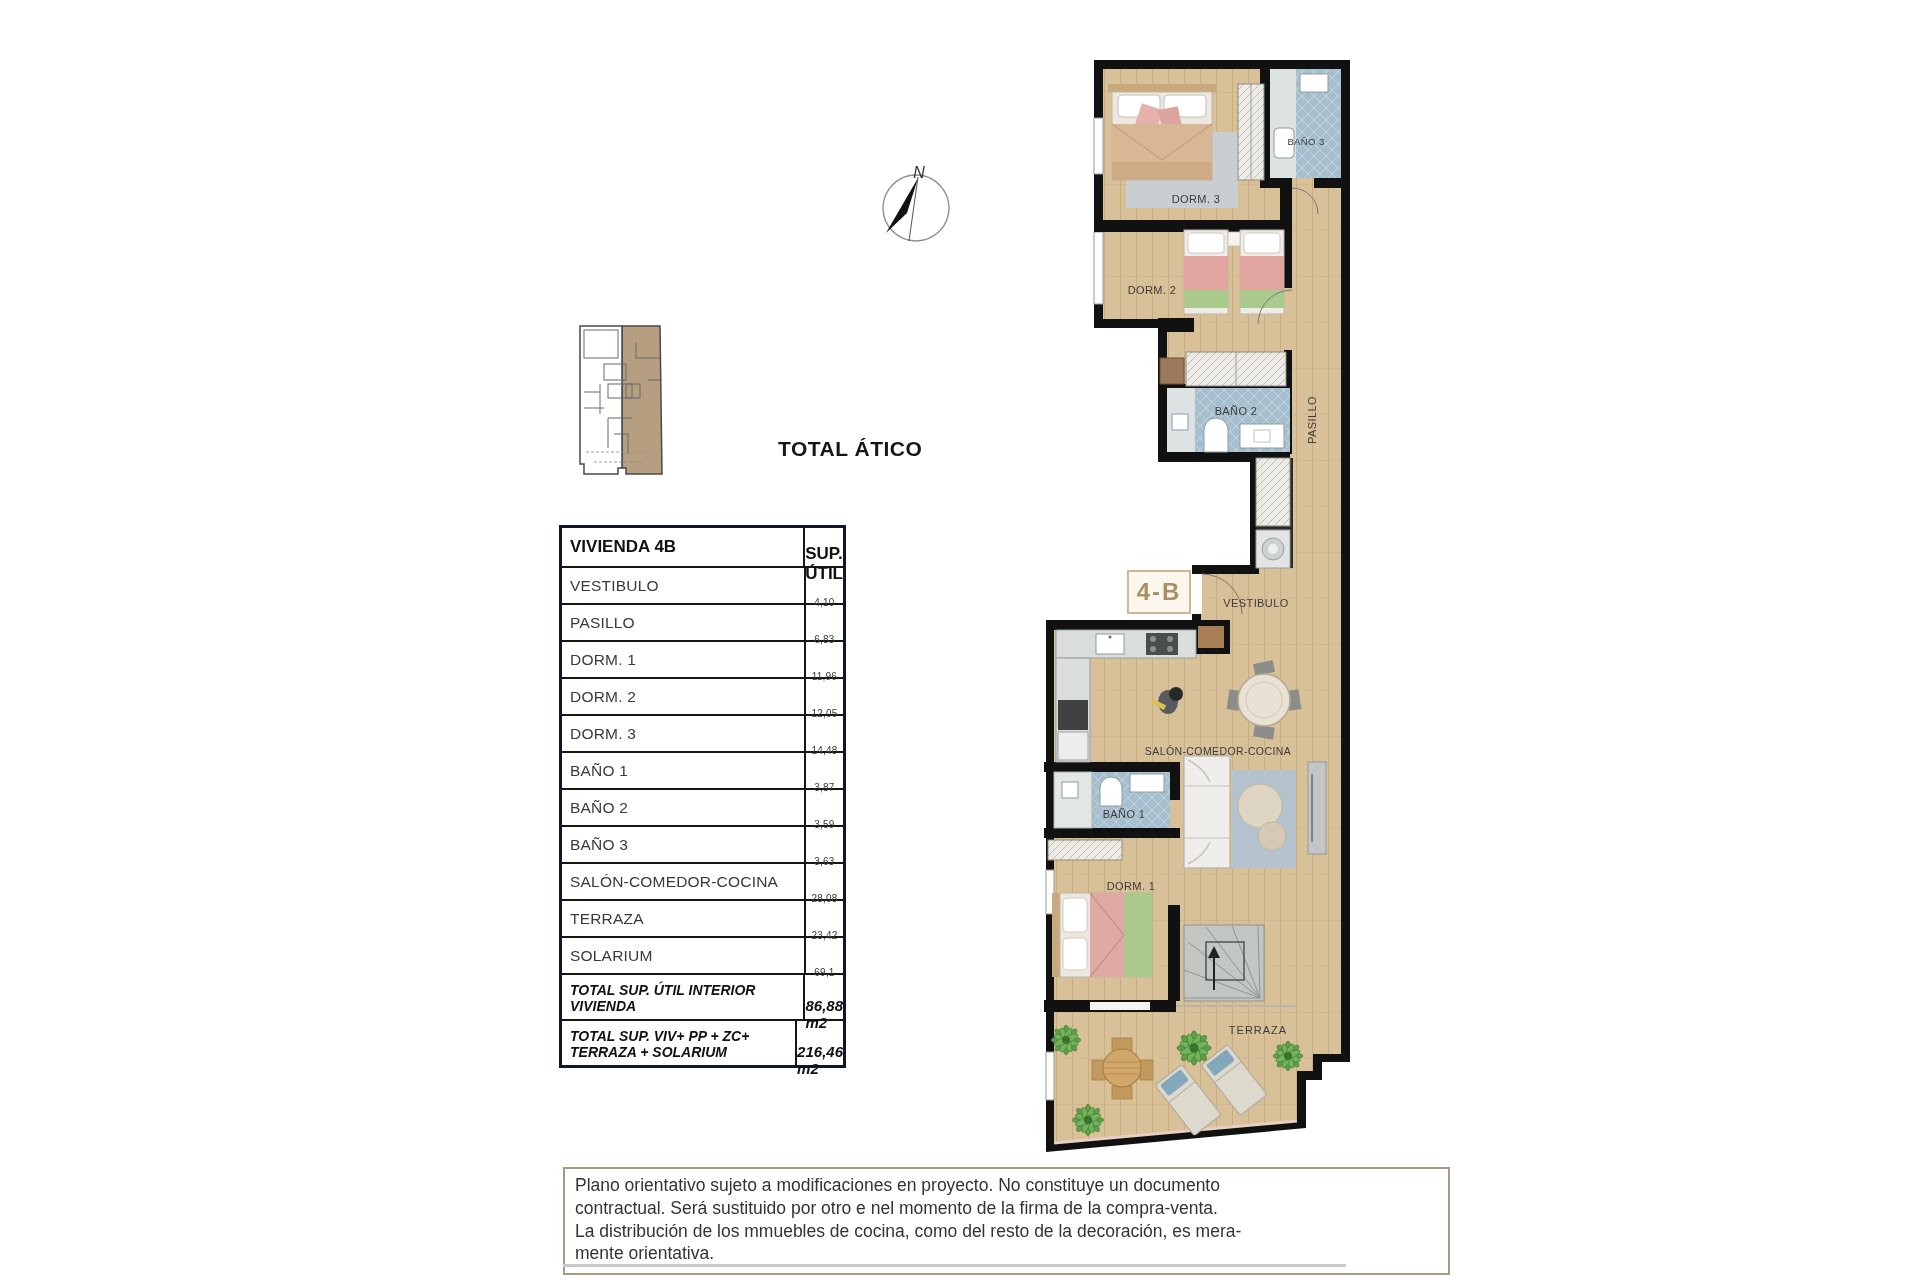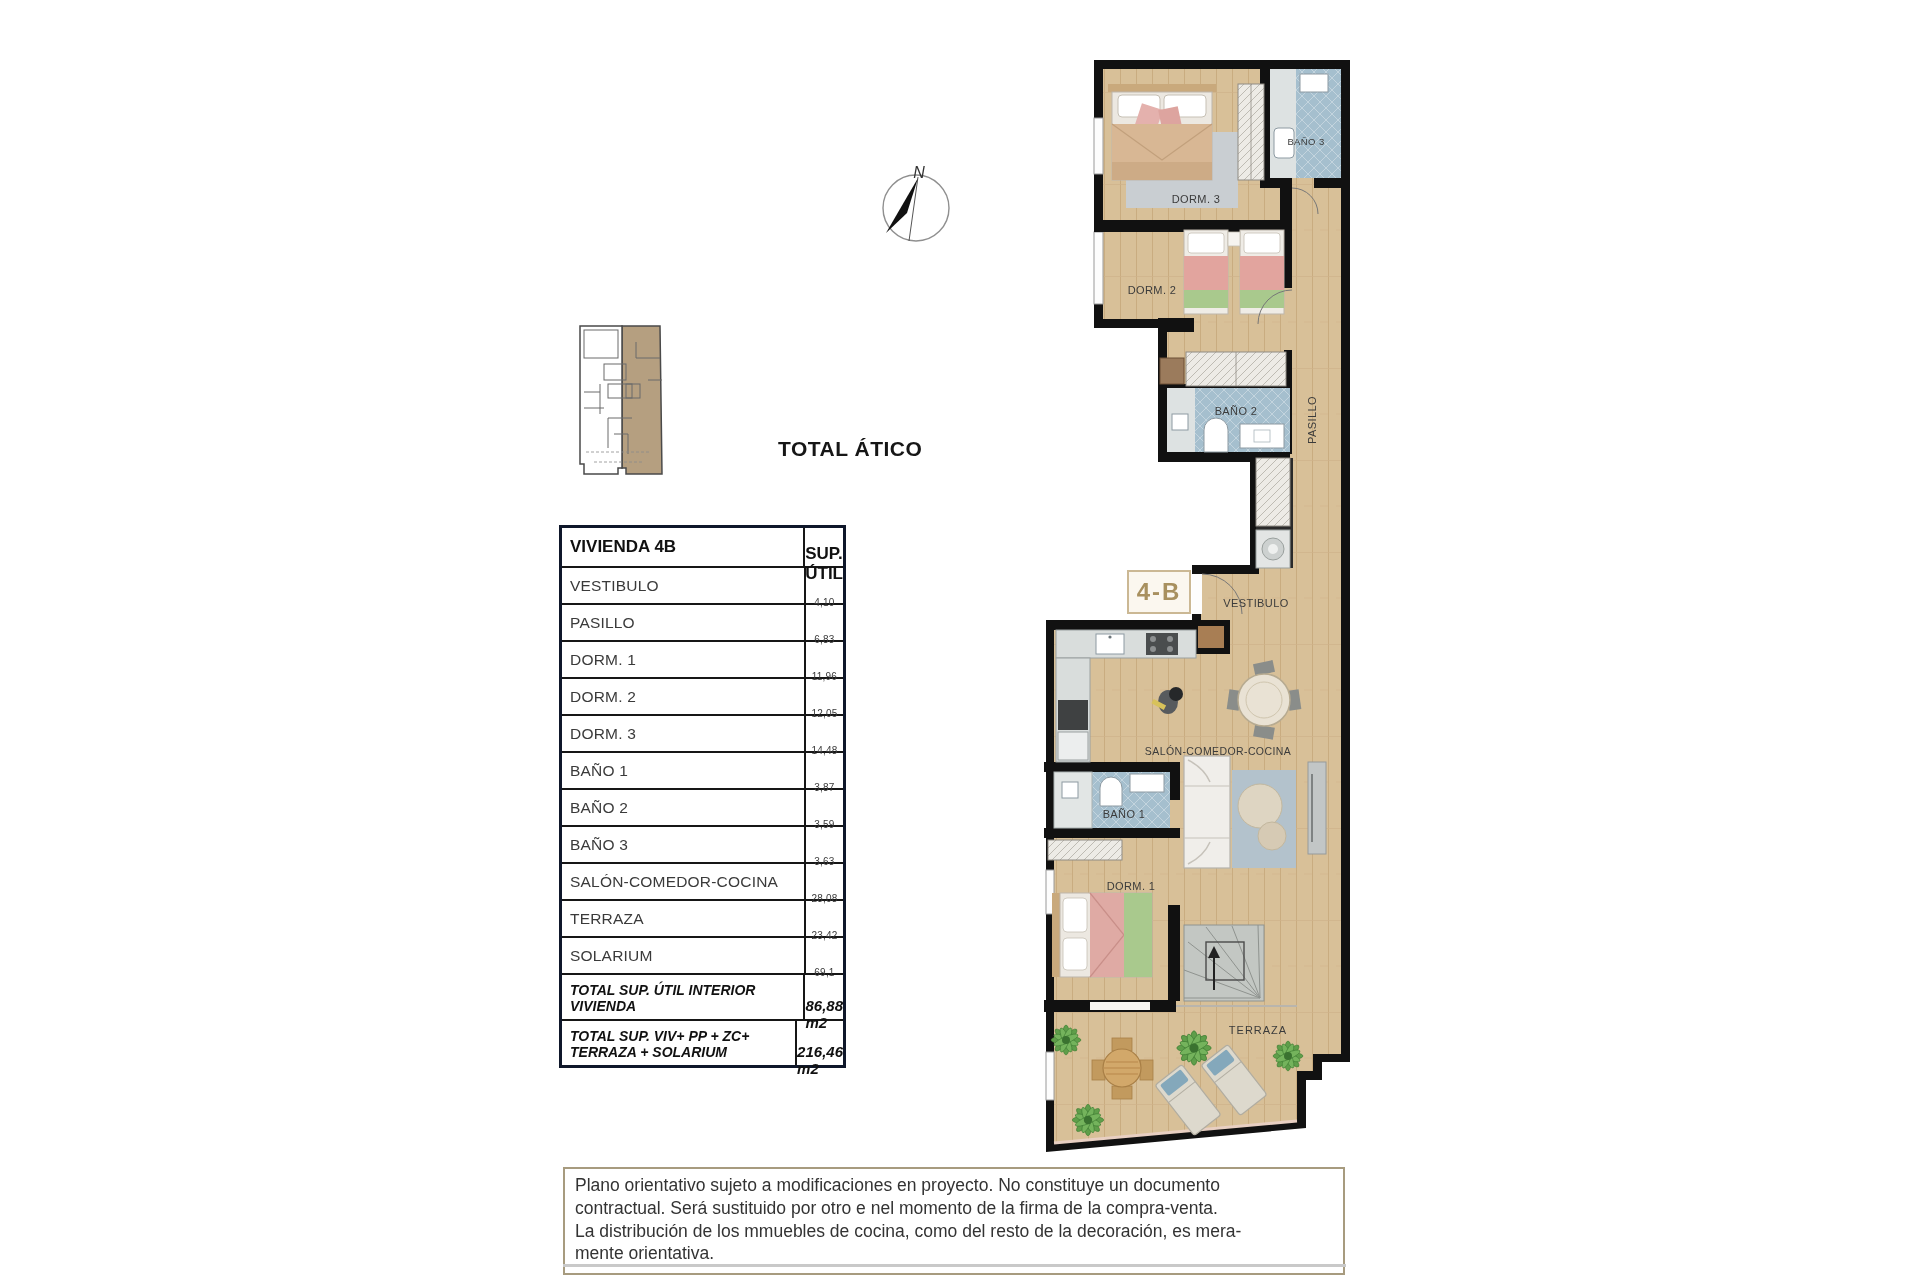--- a/index.html
+++ b/index.html
@@ -14,21 +14,21 @@
   .tr:first-child{border-top:none;}
   .c1{width:244px;box-sizing:border-box;padding:0 8px;display:flex;align-items:center;border-right:2px solid #161616;}
   .c2{flex:1;display:flex;align-items:center;justify-content:center;box-sizing:border-box;margin-top:34px;}
   .hrow{height:38px;font-weight:bold;font-size:17px;color:#111;}
   .drow{height:37px;font-size:15.5px;color:#3a3a3a;letter-spacing:.2px;}
   .drow .c2{font-size:10px;}
   .trow{height:46px;font-weight:bold;font-size:14px;color:#111;line-height:1.15;font-style:italic;}
   .trow .c1{padding-top:2px;}
   .trow .c2{font-size:15px;}
   
-  .disclaimer{left:563px;top:1167px;width:782px;box-sizing:border-box;border:2px solid #a79b7f;
+  .disclaimer{left:563px;top:1167px;width:887px;box-sizing:border-box;border:2px solid #a79b7f;
               padding:5px 14px 8px 10px;font-size:17.5px;line-height:1.3;color:#333;}
   .bottom-rule{left:563px;top:1264px;width:783px;height:3px;background:#c9c9c9;}
   svg text{font-family:"Liberation Sans", sans-serif;}
 </style>
 </head>
 <body>
 
 <div class="page">
 
   <svg class="abs" style="left:868px;top:138px" width="100" height="128" viewBox="868 138 100 128">

